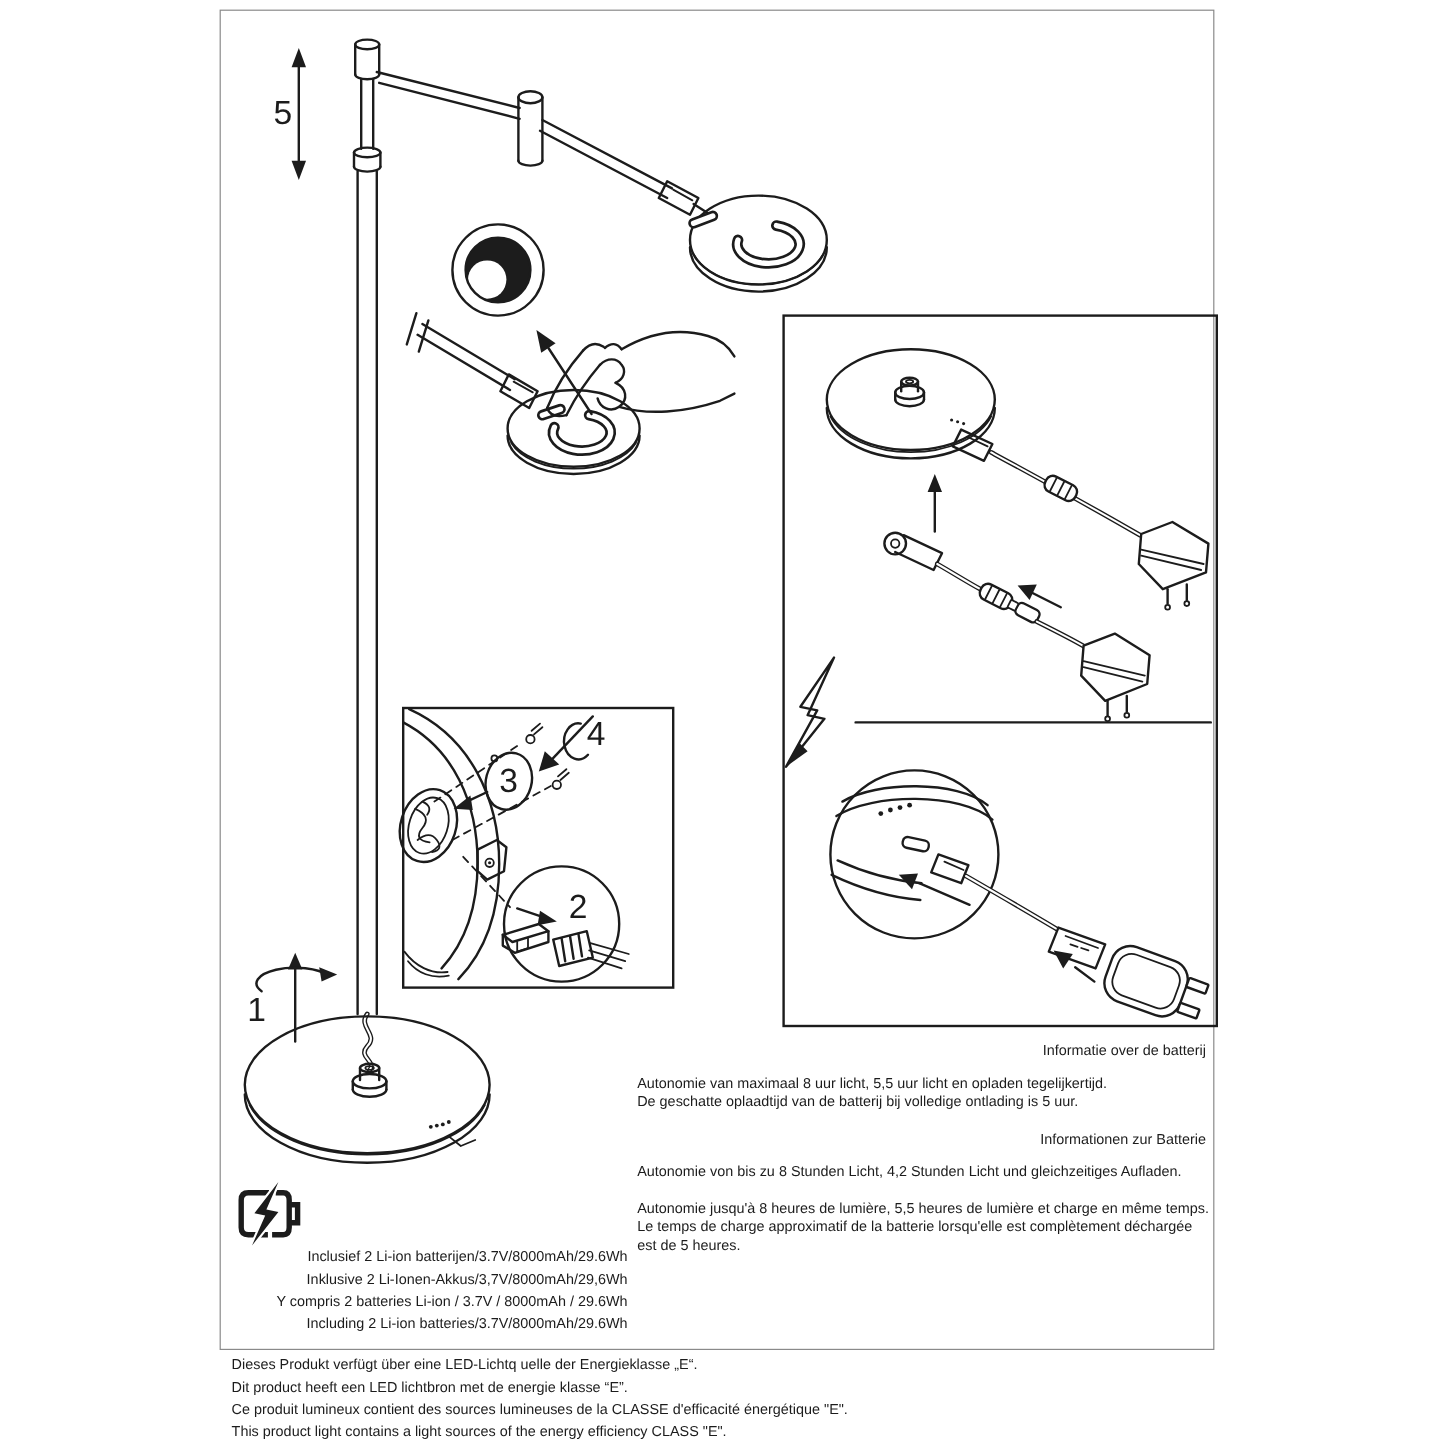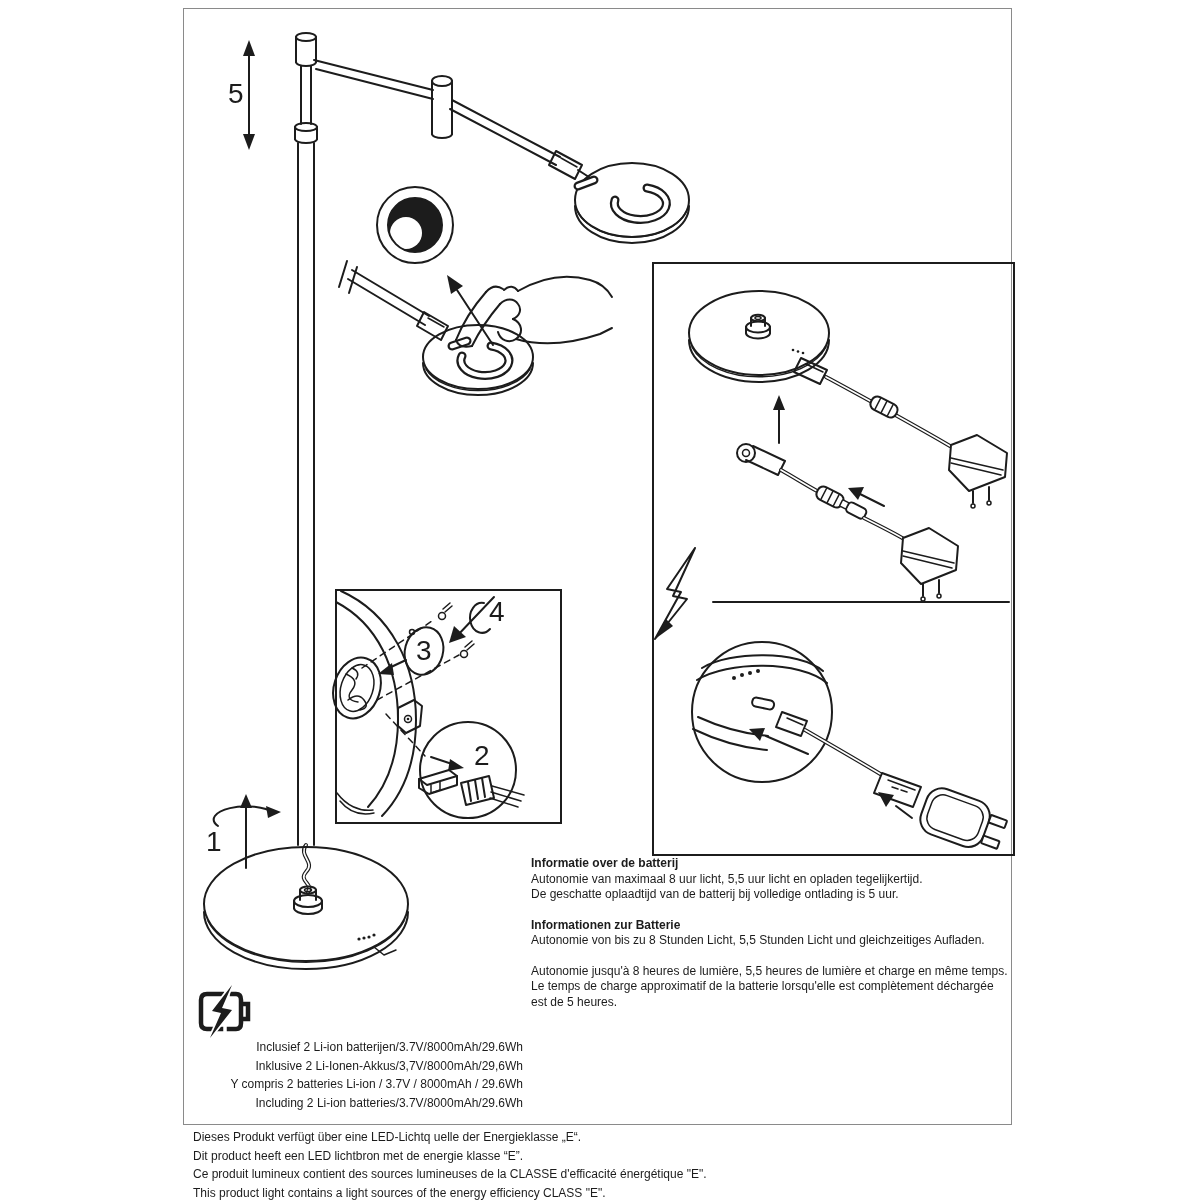--- a/index.html
+++ b/index.html
@@ -13,21 +13,21 @@
   .f{fill:#1c1c1c;stroke:none;}
   .wf{fill:#ffffff;}
   .dash{stroke-dasharray:6 5;stroke-width:1.5;}
   .cO{stroke:#1c1c1c;stroke-width:4;fill:none;stroke-linecap:round;}
   .cI{stroke:#ffffff;stroke-width:1.7;fill:none;stroke-linecap:round;}
   .slotO{stroke:#1c1c1c;stroke-width:9;fill:none;stroke-linecap:round;}
   .slotI{stroke:#ffffff;stroke-width:4.5;fill:none;stroke-linecap:round;}
   .num{font-size:28px;line-height:28px;color:#1c1c1c;}
   .infoblock{left:531px;top:856px;width:486px;font-size:12px;line-height:15.5px;}
   .sec{margin:0 0 15px 0;}
-  .sec h4{margin:0;font-size:12px;line-height:15.5px;font-weight:bold;}
+  .sec h4{margin:12px;font-size:12px;line-height:15.5px;font-weight:normal;text-align:right;}
   .sec div{margin:0;}
   .batblock{left:193px;top:1038px;width:330px;font-size:12px;line-height:18.5px;text-align:right;}
   .footblock{left:193px;top:1128px;width:620px;font-size:12px;line-height:18.5px;}
 </style>
 </head>
 <body>
 
 <div class="abs page-frame"></div>
 <div class="abs ibox" style="left:335px;top:589px;width:223px;height:231px"></div>
 <div class="abs ibox" style="left:652px;top:262px;width:359px;height:590px"></div>
@@ -332,21 +332,21 @@
 <div class="abs num" style="left:206px;top:828px">1</div>
 
 <div class="abs infoblock">
   <div class="sec">
     <h4>Informatie over de batterij</h4>
     <div>Autonomie van maximaal 8 uur licht, 5,5 uur licht en opladen tegelijkertijd.</div>
     <div>De geschatte oplaadtijd van de batterij bij volledige ontlading is 5 uur.</div>
   </div>
   <div class="sec">
     <h4>Informationen zur Batterie</h4>
-    <div>Autonomie von bis zu 8 Stunden Licht, 5,5 Stunden Licht und gleichzeitiges Aufladen.</div>
+    <div>Autonomie von bis zu 8 Stunden Licht, 4,2 Stunden Licht und gleichzeitiges Aufladen.</div>
   </div>
   <div class="sec">
     <div>Autonomie jusqu'à 8 heures de lumière, 5,5 heures de lumière et charge en même temps.</div>
     <div>Le temps de charge approximatif de la batterie lorsqu'elle est complètement déchargée</div>
     <div>est de 5 heures.</div>
   </div>
 </div>
 
 <div class="abs batblock">
   <div>Inclusief 2 Li-ion batterijen/3.7V/8000mAh/29.6Wh</div>

